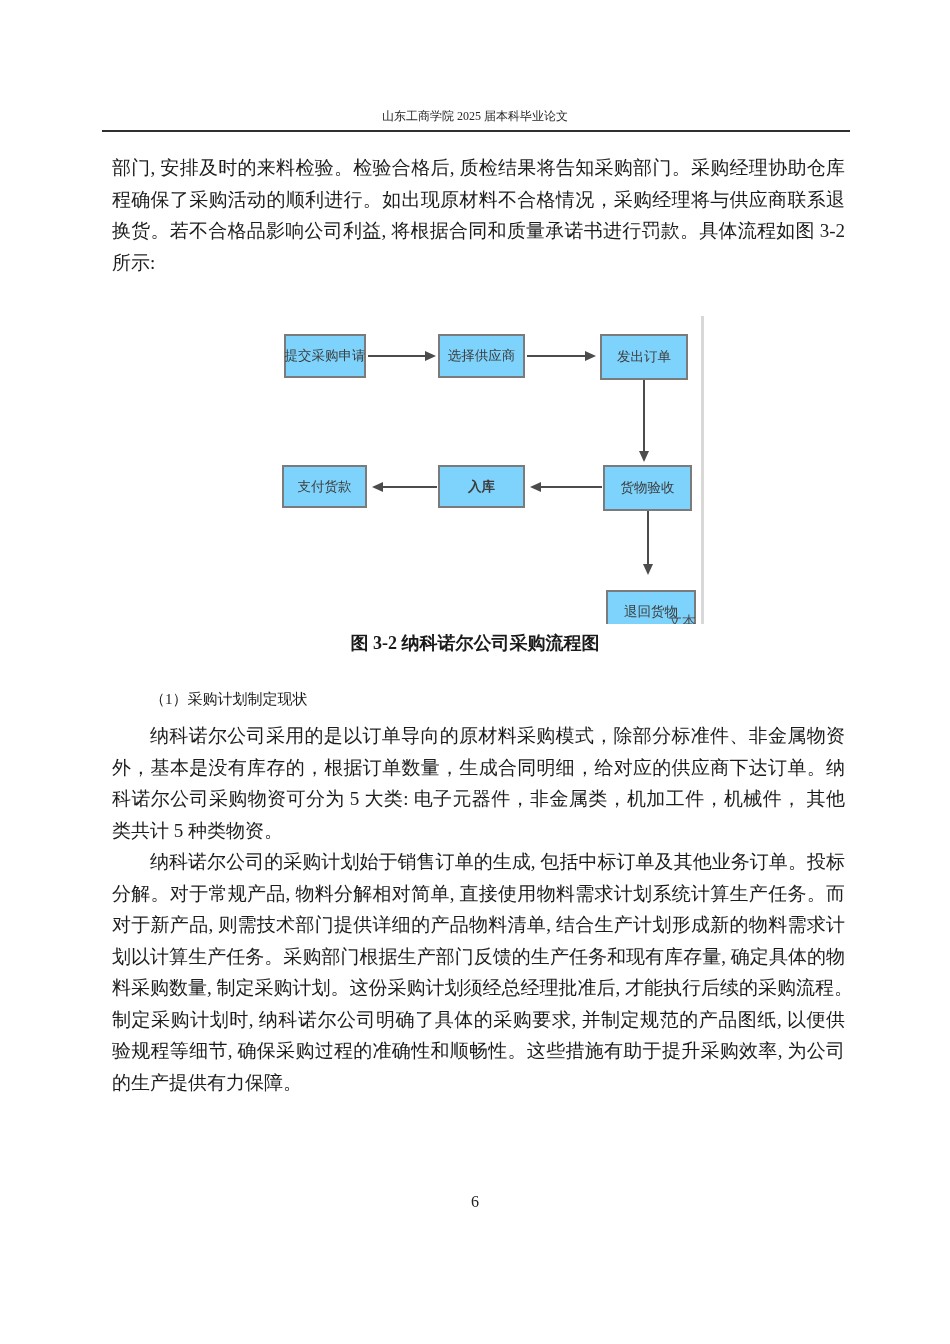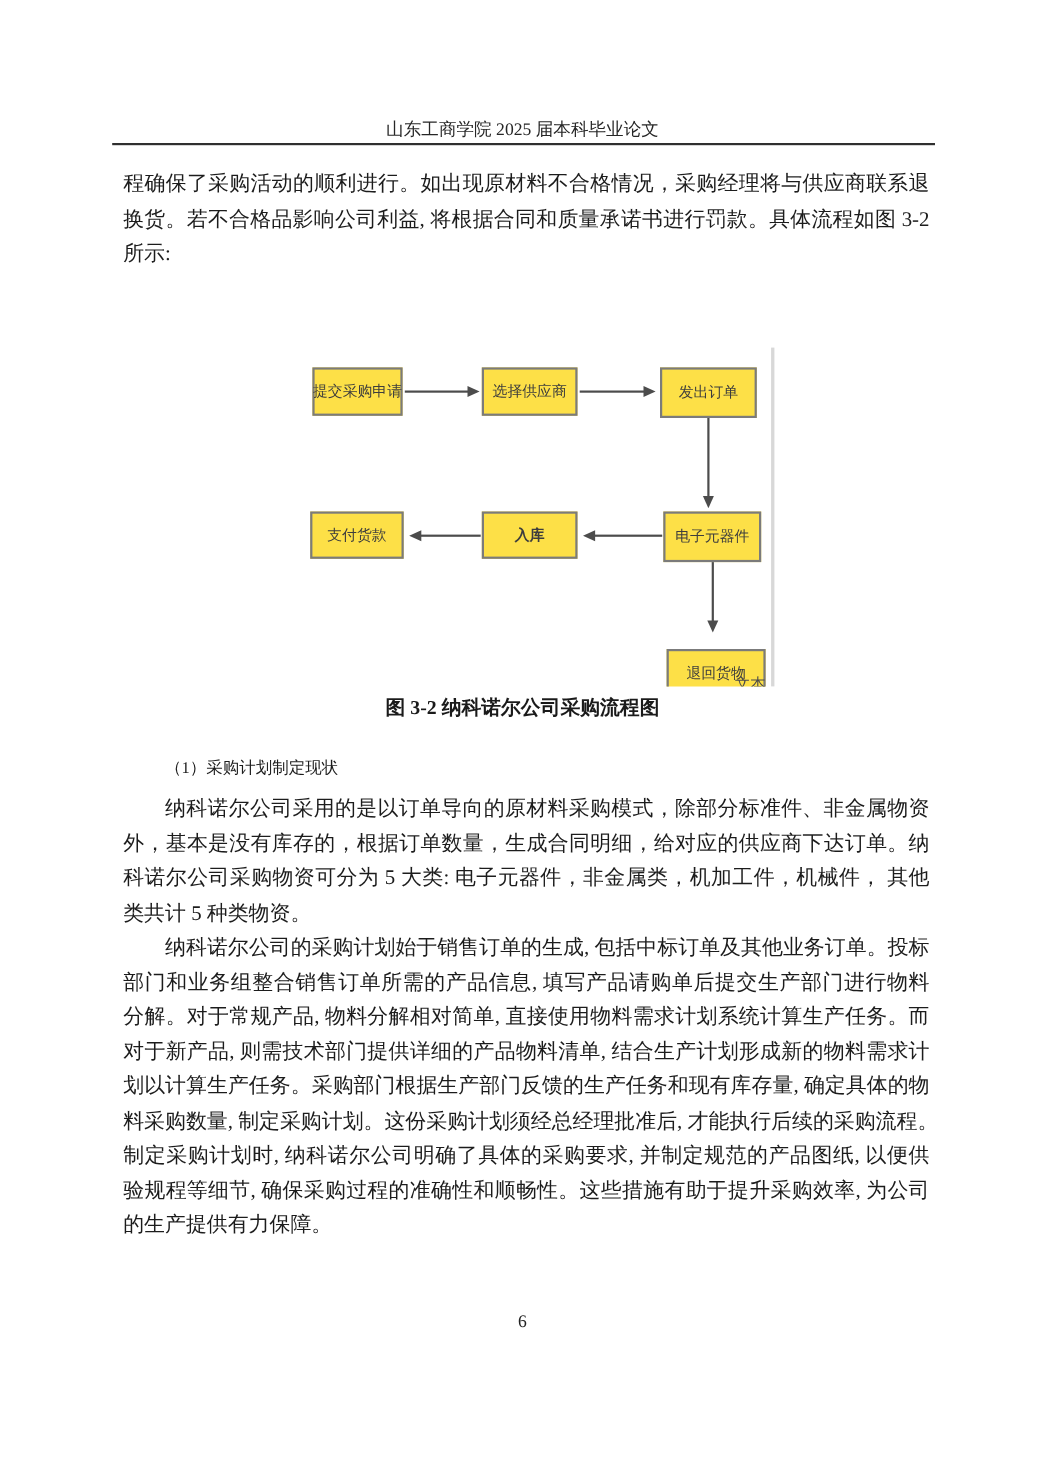--- a/index.html
+++ b/index.html
@@ -1,39 +1,39 @@
 <!DOCTYPE html>
 <html style="--rule-color: #2f2f2f; --box-border: #7b7b7b; --arrow-color: #4c4c4c; --figure-edge: #d8d8d8;"><head>
 <meta charset="utf-8">
 <style>
   html,body{margin:0;padding:0;}
   body{width:950px;height:1344px;position:relative;background:#ffffff;overflow:hidden;
        font-family:"Liberation Serif","DejaVu Serif",serif;color:#1c1c1c;}
 
   .page-header{position:absolute;top:108px;left:0;width:950px;text-align:center;
-       font-size:16px;color:#262626;}
+       font-size:12px;color:#262626;}
   .header-rule{position:absolute;top:130px;left:102px;width:748px;height:0;
        border-top:2px solid var(--rule-color,#2f2f2f);}
 
   .para{position:absolute;left:112px;width:733px;font-size:19px;line-height:31.5px;
        color:#1c1c1c;}
   .para .ln{text-align:justify;text-align-last:justify;text-justify:inter-ideograph;
        white-space:nowrap;overflow:visible;}
   .para .ln.short{text-align:left;text-align-last:left;}
   .para .ln.ind{padding-left:38px;}
 
   .sec-heading{position:absolute;left:112px;top:686px;width:733px;padding-left:38px;
        box-sizing:border-box;font-size:15px;line-height:26px;}
 
   
   .figure{position:absolute;left:280px;top:316px;width:421px;height:308px;
        background:#fff;border-right:3px solid var(--figure-edge,#d8d8d8);
        overflow:hidden;font-family:"DejaVu Sans","Liberation Sans",sans-serif;}
   .fnode{position:absolute;box-sizing:border-box;border:2px solid var(--box-border,#7b7b7b);
-       background:#fde047;color:#3d3d3d;font-size:13.5px;
+       background:#7dd3fc;color:#3d3d3d;font-size:13.5px;
        display:flex;align-items:center;justify-content:center;white-space:nowrap;}
   .n-submit{left:4px;top:18px;width:82px;height:44px;}
   .n-select{left:158px;top:18px;width:87px;height:44px;}
   .n-issue{left:320px;top:18px;width:88px;height:46px;}
   .n-pay{left:2px;top:149px;width:85px;height:43px;}
   .n-warehouse{left:158px;top:149px;width:87px;height:43px;font-weight:bold;}
   .n-inspect{left:323px;top:149px;width:89px;height:46px;}
   .n-return{left:326px;top:274px;width:90px;height:44px;}
   .clip-label{position:absolute;left:326px;top:297px;width:90px;text-align:right;
        font-size:14px;color:#4a4a4a;text-decoration:underline;}
@@ -61,32 +61,33 @@
   .page-number{position:absolute;top:1193px;left:0;width:950px;text-align:center;
        font-size:16px;color:#222;}
 </style>
 </head>
 <body>
 
 <div class="page-header">山东工商学院 2025 届本科毕业论文</div>
 <div class="header-rule"></div>
 
 <div class="para" style="top:152px;">
+  <div class="ln">部门, 安排及时的来料检验。检验合格后, 质检结果将告知采购部门。采购经理协助仓库</div>
   <div class="ln">程确保了采购活动的顺利进行。如出现原材料不合格情况，采购经理将与供应商联系退</div>
   <div class="ln">换货。若不合格品影响公司利益, 将根据合同和质量承诺书进行罚款。具体流程如图 3-2</div>
   <div class="ln short">所示:</div>
 </div>
 
 <div class="figure">
   <div class="fnode n-submit">提交采购申请</div>
   <div class="fnode n-select">选择供应商</div>
   <div class="fnode n-issue">发出订单</div>
   <div class="fnode n-pay">支付货款</div>
   <div class="fnode n-warehouse">入库</div>
-  <div class="fnode n-inspect">电子元器件</div>
+  <div class="fnode n-inspect">货物验收</div>
   <div class="fnode n-return">退回货物</div>
   <div class="clip-label">文本</div>
   <div class="ar h right a1"></div>
   <div class="ar h right a2"></div>
   <div class="ar v down a3"></div>
   <div class="ar h left a4"></div>
   <div class="ar h left a5"></div>
   <div class="ar v down a6"></div>
 </div>
 
@@ -96,21 +97,20 @@
 
 <div class="para" style="top:720px;">
   <div class="ln ind">纳科诺尔公司采用的是以订单导向的原材料采购模式，除部分标准件、非金属物资</div>
   <div class="ln">外，基本是没有库存的，根据订单数量，生成合同明细，给对应的供应商下达订单。纳</div>
   <div class="ln">科诺尔公司采购物资可分为 5 大类: 电子元器件，非金属类，机加工件，机械件， 其他</div>
   <div class="ln short">类共计 5 种类物资。</div>
 </div>
 
 <div class="para" style="top:846px;">
   <div class="ln ind">纳科诺尔公司的采购计划始于销售订单的生成, 包括中标订单及其他业务订单。投标</div>
-  <div class="ln">部门和业务组整合销售订单所需的产品信息, 填写产品请购单后提交生产部门进行物料</div>
   <div class="ln">分解。对于常规产品, 物料分解相对简单, 直接使用物料需求计划系统计算生产任务。而</div>
   <div class="ln">对于新产品, 则需技术部门提供详细的产品物料清单, 结合生产计划形成新的物料需求计</div>
   <div class="ln">划以计算生产任务。采购部门根据生产部门反馈的生产任务和现有库存量, 确定具体的物</div>
   <div class="ln">料采购数量, 制定采购计划。这份采购计划须经总经理批准后, 才能执行后续的采购流程。</div>
   <div class="ln">制定采购计划时, 纳科诺尔公司明确了具体的采购要求, 并制定规范的产品图纸, 以便供</div>
   <div class="ln">验规程等细节, 确保采购过程的准确性和顺畅性。这些措施有助于提升采购效率, 为公司</div>
   <div class="ln short">的生产提供有力保障。</div>
 </div>
 
 <div class="page-number">6</div>

